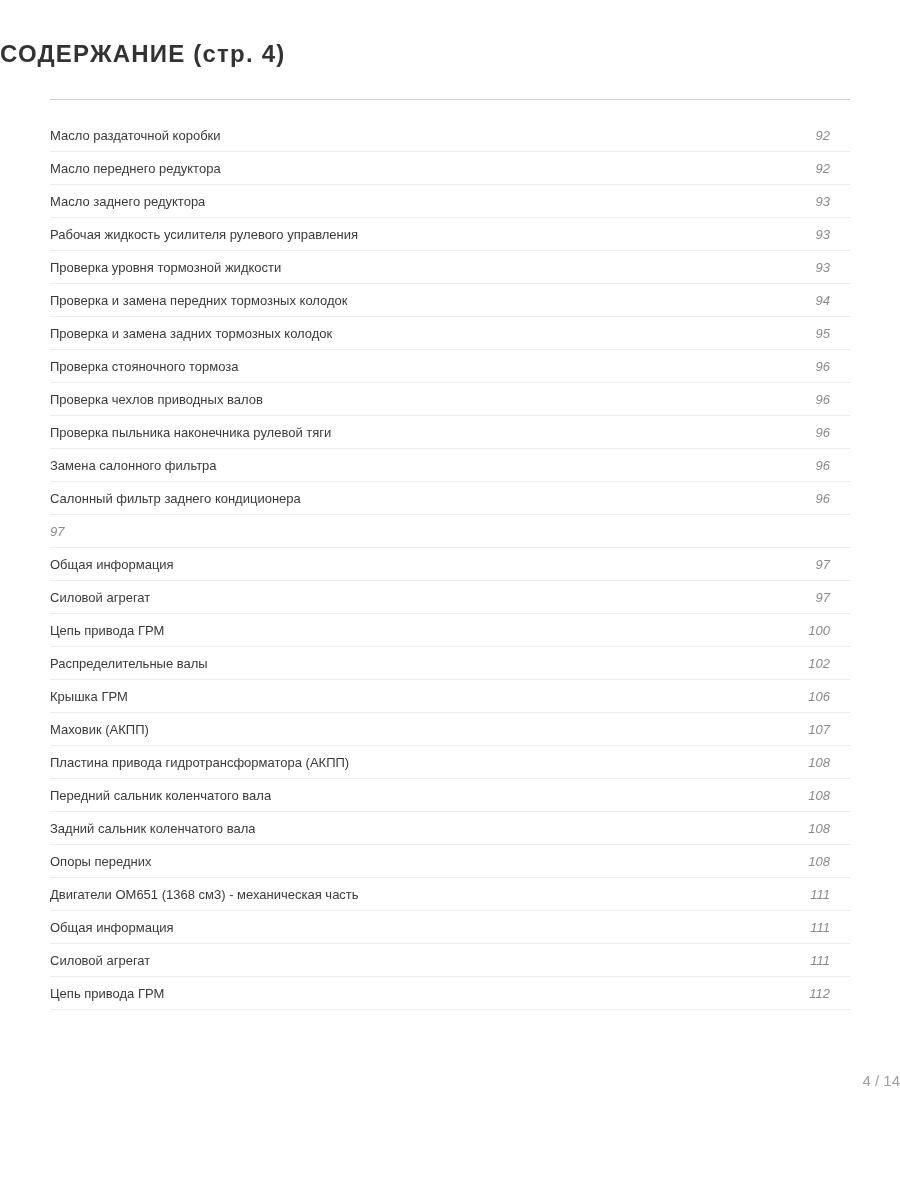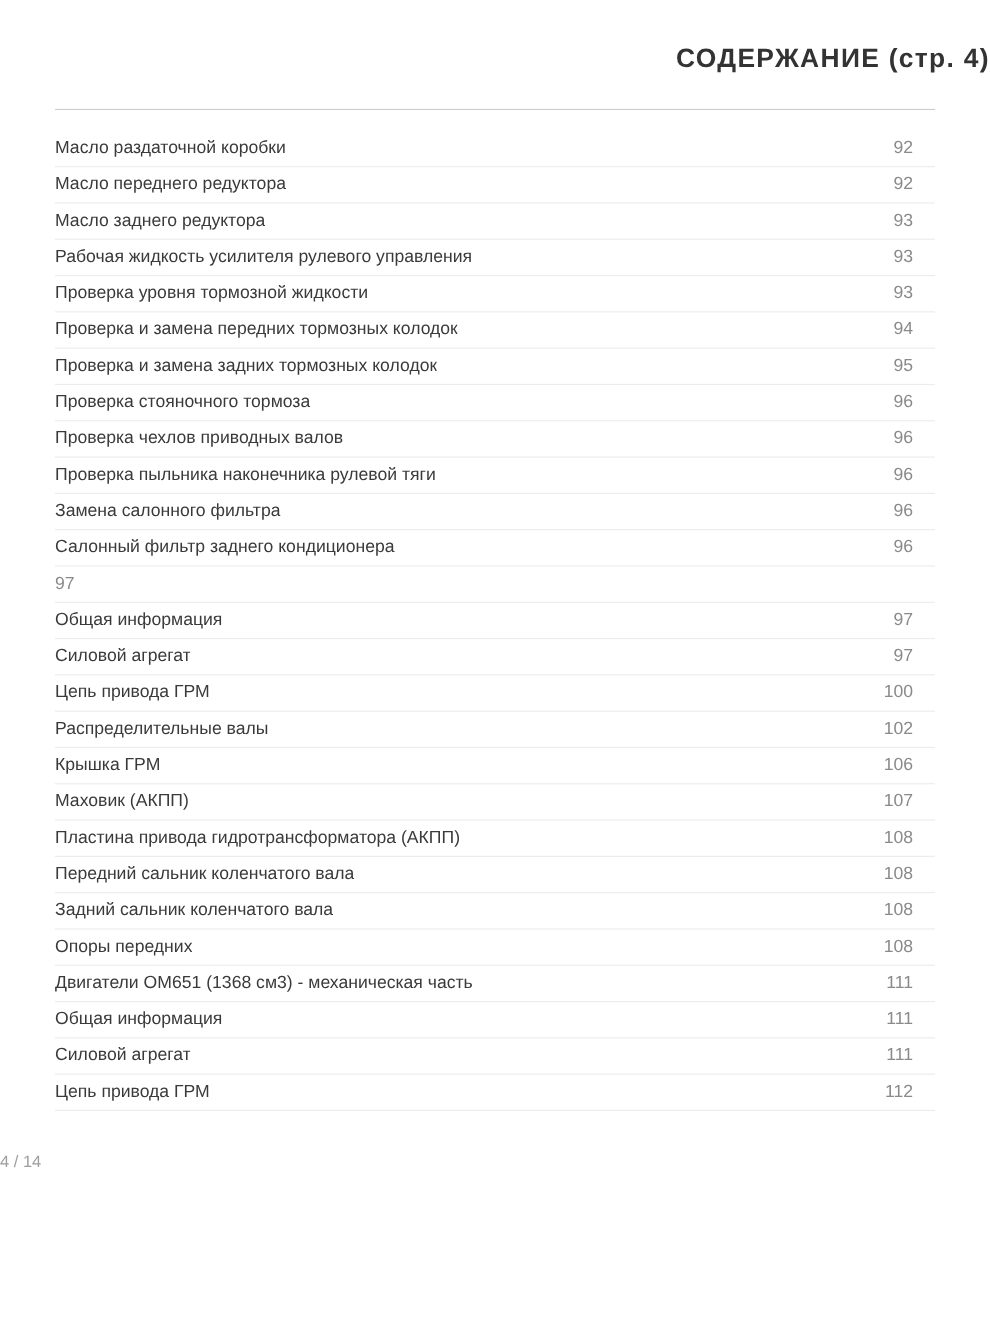--- a/index.html
+++ b/index.html
@@ -17,56 +17,57 @@
   }
   .page {
     position: relative;
     width: 900px;
     height: 1200px;
     background: #ffffff;
     overflow: hidden;
   }
   .doc-title {
     padding-top: 40px;
-    text-align: right;
+    text-align: left;
     font-size: 24px;
     line-height: 28px;
     font-weight: 700;
     letter-spacing: 1.2px;
     color: var(--title-color);
   }
   .header-rule {
     border: none;
     border-top: 1px solid var(--header-rule-color);
     margin: 31px 50px 0 50px;
   }
   .toc-list {
     margin: 19px 50px 0 50px;
   }
   .toc-row {
     display: flex;
     justify-content: space-between;
     align-items: center;
     height: 33px;
     border-bottom: 1px solid var(--row-divider-color);
-    font-size: 16px;
+    font-size: 13px;
   }
   .toc-label {
     color: var(--item-text-color);
     white-space: nowrap;
     overflow: hidden;
   }
   .toc-page {
     color: var(--page-number-color);
     padding-right: 20px;
     white-space: nowrap;
+    font-style: italic;
   }
   .page-footer {
-    margin-top: 38px;
-    text-align: left;
+    margin-top: 62px;
+    text-align: right;
     font-size: 15px;
     color: var(--footer-text-color);
   }
 </style>
 </head>
 <body>
 
 <div class="page">
   <h1 class="doc-title">СОДЕРЖАНИЕ (стр. 4)</h1>
 

